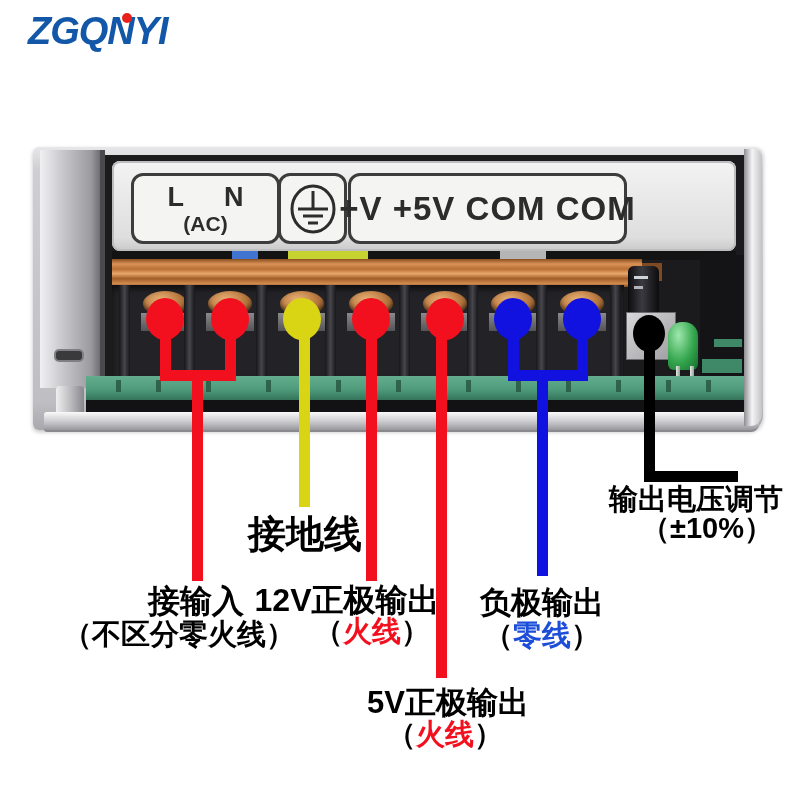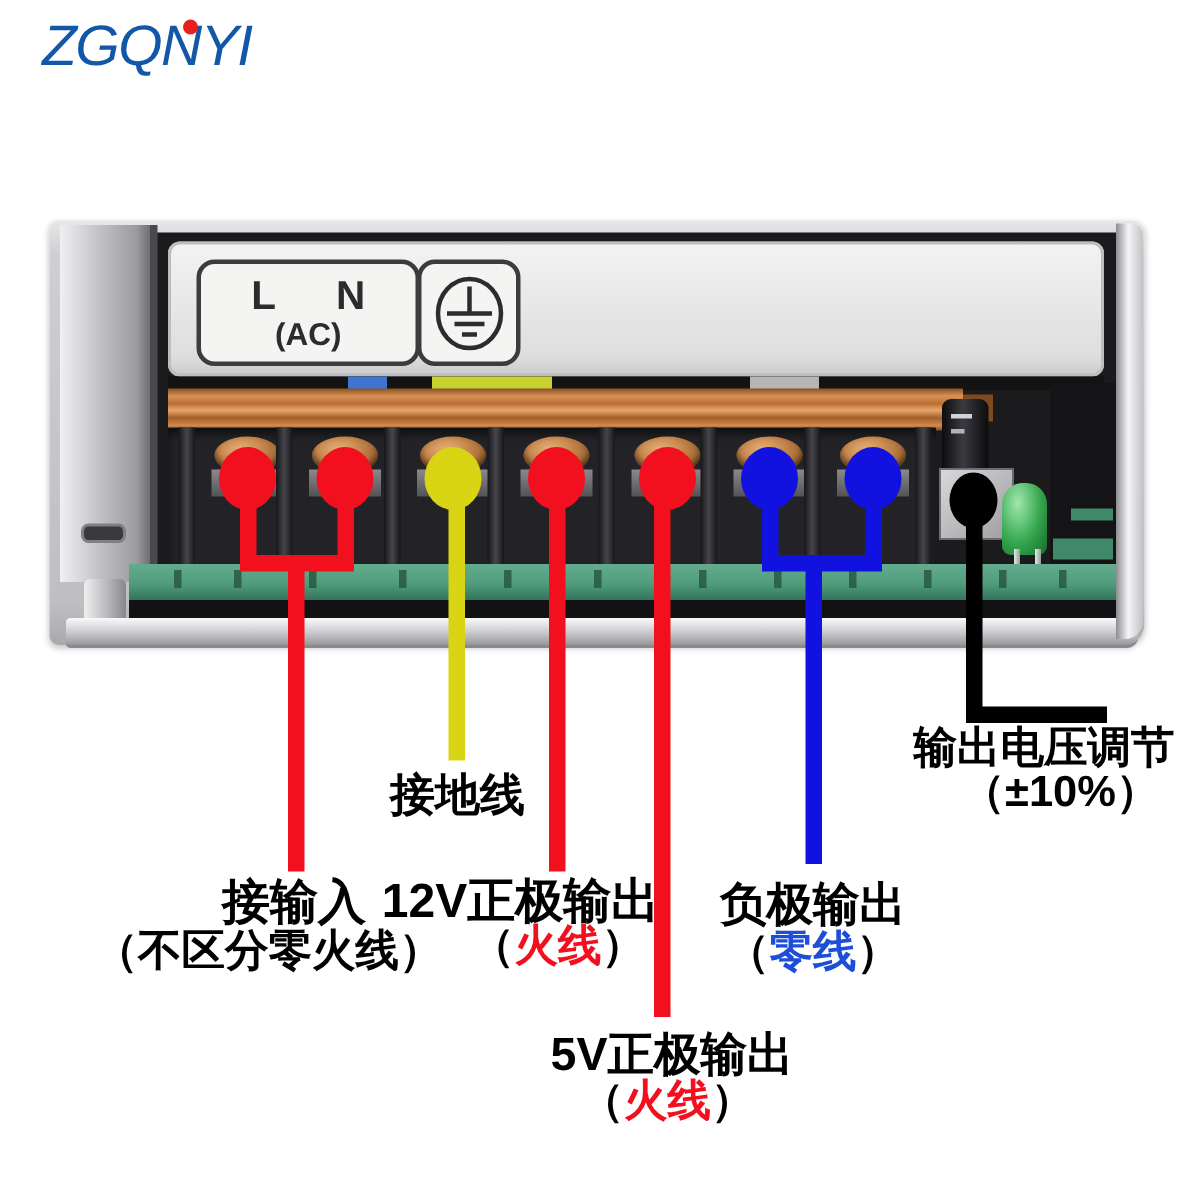--- a/index.html
+++ b/index.html
@@ -1,21 +1,21 @@
 <!DOCTYPE html>
 <html><head>
 <meta charset="utf-8">
 <style>
   html,body{margin:0;padding:0;background:#ffffff;}
   body{width:800px;height:800px;position:relative;overflow:hidden;
        font-family:"Liberation Sans","DejaVu Sans",sans-serif;}
   .abs{position:absolute;}
 
   
-  .logo-text{left:28px;top:10px;font-size:38px;font-weight:400;font-style:italic;
+  .logo-text{left:28px;top:10px;font-size:38px;font-weight:700;font-style:italic;
              letter-spacing:-1px;color:#1257a8;}
   .logo-dot{left:122px;top:13px;width:10px;height:10px;border-radius:50%;background:#e8211c;}
 
   
   .case-body{left:33px;top:147px;width:730px;height:283px;border-radius:6px 8px 14px 6px;
              background:linear-gradient(180deg,#e7e7e9 0%,#cfcfd3 8%,#bfbfc3 90%,#a9a9ad 100%);
              box-shadow:0 2px 4px rgba(0,0,0,.25);}
   .case-interior{left:100px;top:155px;width:648px;height:266px;background:#1b1b1e;}
   .flange{left:40px;top:150px;width:60px;height:238px;
           background:linear-gradient(90deg,#f0f0f2 0%,#c6c6ca 40%,#9b9b9f 85%,#6f6f73 100%);
@@ -119,20 +119,23 @@
       <div class="ln-sub">(AC)</div>
     </div>
     <div class="panel-box panel-gnd">
       <svg width="46" height="50" viewBox="0 0 46 50">
         <ellipse cx="23" cy="25" rx="21" ry="23" fill="none" stroke="#2c2c2c" stroke-width="3"></ellipse>
         <line x1="23" y1="7" x2="23" y2="24" stroke="#2c2c2c" stroke-width="3"></line>
         <line x1="8" y1="25" x2="38" y2="25" stroke="#2c2c2c" stroke-width="3"></line>
         <line x1="13" y1="32" x2="33" y2="32" stroke="#2c2c2c" stroke-width="3"></line>
         <line x1="18" y1="39" x2="28" y2="39" stroke="#2c2c2c" stroke-width="3"></line>
       </svg>
+    </div>
+    <div class="panel-box panel-out">
+      <div class="out-text">+V +5V COM COM</div>
     </div>
   </div>
 
   <div class="abs gap-strip">
     <div class="frag" style="left:120px;width:26px;background:#3f74d0;"></div>
     <div class="frag" style="left:176px;width:80px;background:#c6d22f;"></div>
     <div class="frag" style="left:388px;width:46px;background:#b5b5b5;"></div>
   </div>
   <div class="abs copper-bar"></div>
   <div class="abs copper-tail"></div>
@@ -209,21 +212,21 @@
   <div class="wire blue" style="left:508px;top:318px;width:11px;height:58px;"></div>
   <div class="wire blue" style="left:577px;top:318px;width:11px;height:58px;"></div>
   <div class="wire blue" style="left:508px;top:370px;width:80px;height:11px;"></div>
   <div class="wire blue" style="left:537px;top:370px;width:11px;height:206px;"></div>
 
   <div class="dot blackw" style="left:633px;top:315px;width:32px;height:37px;"></div>
   <div class="wire blackw" style="left:644px;top:333px;width:11px;height:149px;"></div>
   <div class="wire blackw" style="left:644px;top:471px;width:94px;height:11px;"></div>
 </div>
 
-<div class="lbl" style="left:305px;top:514px;font-size:30px;">接地线</div>
+<div class="lbl" style="left:305px;top:514px;font-size:38px;">接地线</div>
 
 <div class="lbl" style="left:196px;top:584px;font-size:32px;">接输入</div>
 <div class="lbl" style="left:179px;top:619px;font-size:29px;">（不区分零火线）</div>
 
 <div class="lbl" style="left:347px;top:583px;font-size:32px;">12V正极输出</div>
 <div class="lbl" style="left:372px;top:616px;font-size:29px;"><span>（</span><span class="w-red">火线</span><span>）</span></div>
 
 <div class="lbl" style="left:542px;top:586px;font-size:31px;">负极输出</div>
 <div class="lbl" style="left:542px;top:620px;font-size:29px;"><span>（</span><span class="w-blue">零线</span><span>）</span></div>
 

